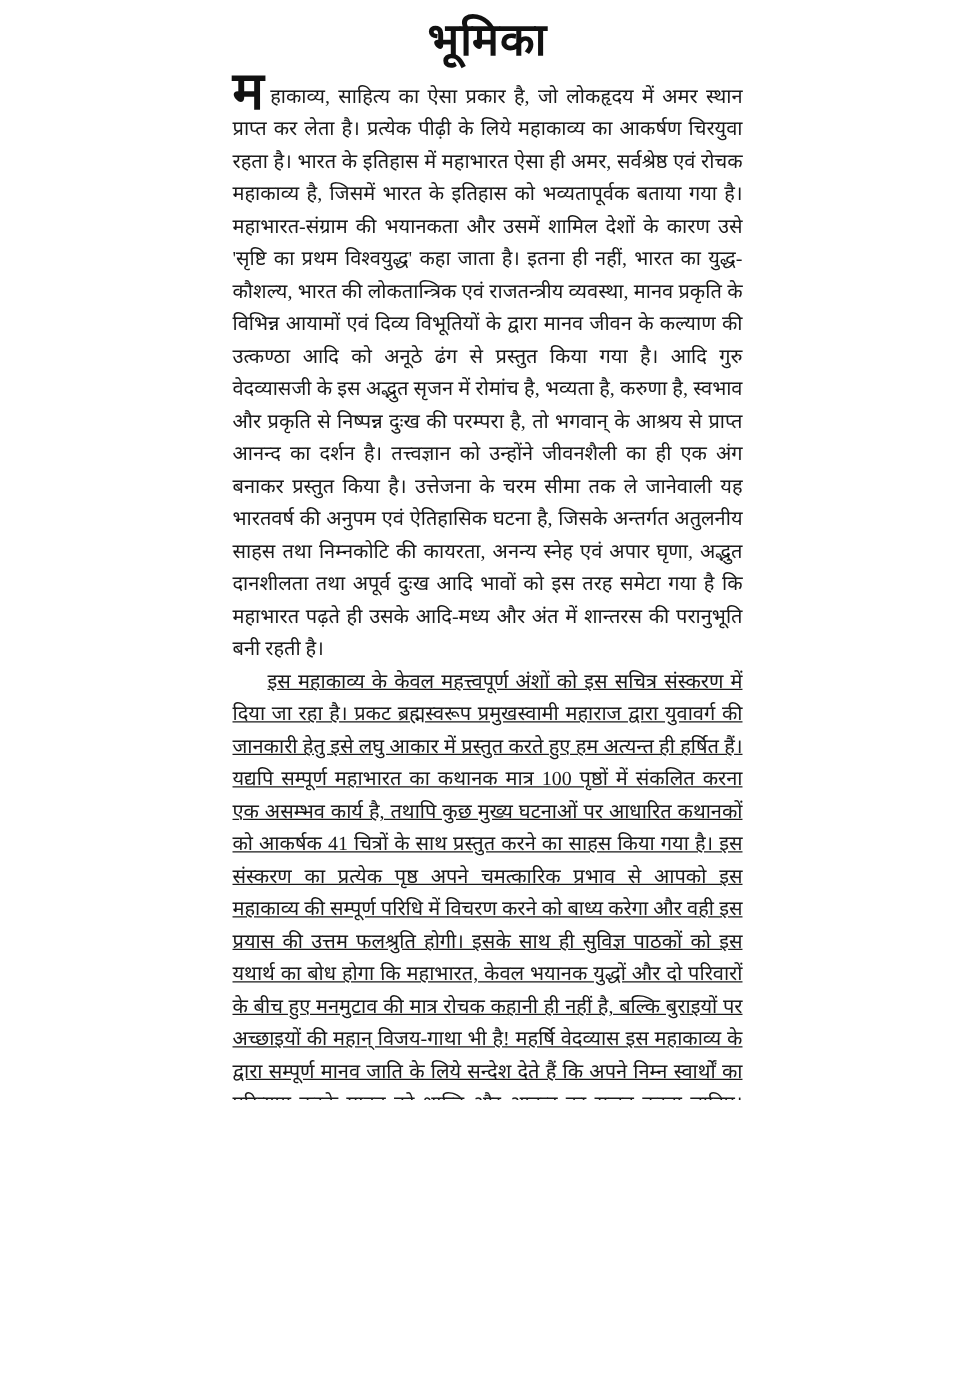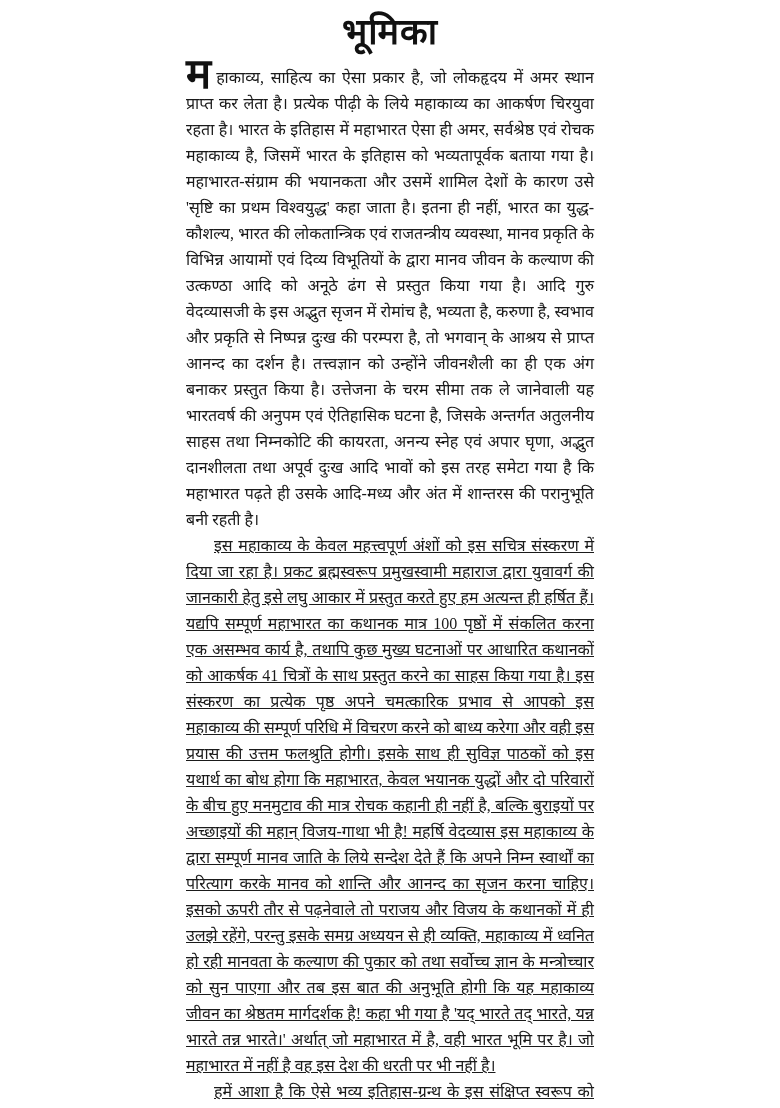--- a/index.html
+++ b/index.html
@@ -3,21 +3,21 @@
 <meta charset="utf-8">
 <style>
   html, body {
     margin: 0;
     padding: 0;
     background: #ffffff;
   }
   .page {
     position: relative;
     width: 780px;
-    height: 1108px;
+    height: 880px;
     background: #ffffff;
     color: #1a1a1a;
     font-family: "Liberation Serif", "DejaVu Serif", serif;
     overflow: hidden;
     box-sizing: border-box;
     padding-top: 6px;
   }
   .title {
     margin: 0 0 10px 0;
     text-align: center;

